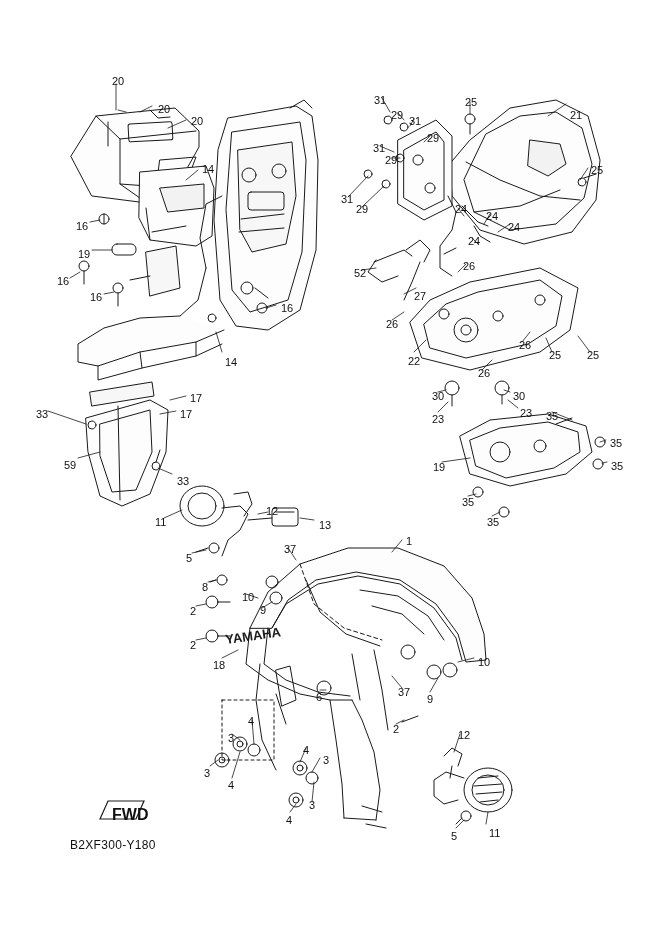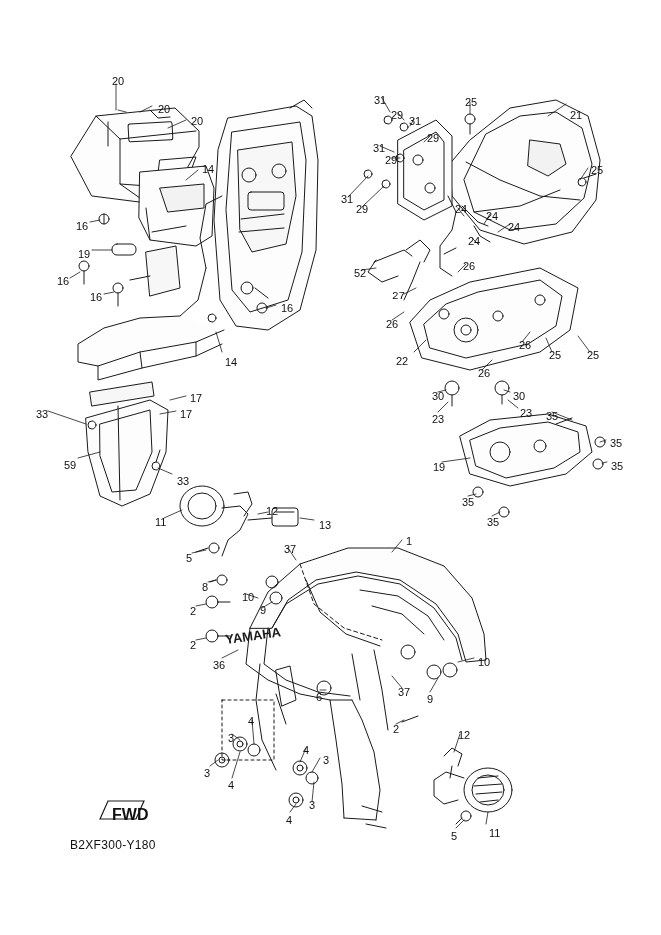--- a/index.html
+++ b/index.html
@@ -350,23 +350,23 @@
     <div class="callout" style="left: 356px; top: 204px;">29</div>
     <div class="callout" style="left: 465px; top: 97px;">25</div>
     <div class="callout" style="left: 570px; top: 98px; margin-top: 12px;">21</div>
     <div class="callout" style="left: 591px; top: 165px;">25</div>
     <div class="callout" style="left: 455px; top: 204px;">24</div>
     <div class="callout" style="left: 486px; top: 211px;">24</div>
     <div class="callout" style="left: 508px; top: 222px;">24</div>
     <div class="callout" style="left: 468px; top: 236px;">24</div>
     <div class="callout" style="left: 463px; top: 261px;">26</div>
     <div class="callout" style="left: 354px; top: 268px;">52</div>
-    <div class="callout" style="left: 392px; top: 291px; font-family: Liberation Mono, monospace;">27</div>
+    <div class="callout" style="left: 414px; top: 291px;">27</div>
     <div class="callout" style="left: 386px; top: 319px;">26</div>
-    <div class="callout" style="left: 396px; top: 356px;">22</div>
+    <div class="callout" style="left: 408px; top: 356px;">22</div>
     <div class="callout" style="left: 519px; top: 340px;">26</div>
     <div class="callout" style="left: 478px; top: 368px;">26</div>
     <div class="callout" style="left: 549px; top: 350px;">25</div>
     <div class="callout" style="left: 587px; top: 350px;">25</div>
     <div class="callout" style="left: 432px; top: 391px;">30</div>
     <div class="callout" style="left: 513px; top: 391px;">30</div>
     <div class="callout" style="left: 432px; top: 414px;">23</div>
     <div class="callout" style="left: 520px; top: 408px;">23</div>
     <div class="callout" style="left: 433px; top: 462px;">19</div>
     <div class="callout" style="left: 546px; top: 411px;">35</div>
@@ -378,21 +378,21 @@
     <div class="callout" style="left: 319px; top: 520px; text-align: right;">13</div>
     <div class="callout" style="left: 155px; top: 517px;">11</div>
     <div class="callout" style="left: 186px; top: 553px;">5</div>
     <div class="callout" style="left: 284px; top: 544px;">37</div>
     <div class="callout" style="left: 202px; top: 582px;">8</div>
     <div class="callout" style="left: 242px; top: 592px;">10</div>
     <div class="callout" style="left: 260px; top: 605px;">9</div>
     <div class="callout" style="left: 190px; top: 606px;">2</div>
     <div class="callout" style="left: 190px; top: 640px;">2</div>
     <div class="callout" style="left: 406px; top: 536px;">1</div>
-    <div class="callout" style="left: 213px; top: 660px;">36</div>
+    <div class="callout" style="left: 213px; top: 660px;">18</div>
     <div class="callout" style="left: 478px; top: 657px;">10</div>
     <div class="callout" style="left: 398px; top: 687px;">37</div>
     <div class="callout" style="left: 427px; top: 694px;">9</div>
     <div class="callout" style="left: 316px; top: 692px;">6</div>
     <div class="callout" style="left: 393px; top: 724px;">2</div>
     <div class="callout" style="left: 228px; top: 733px;">3</div>
     <div class="callout" style="left: 248px; top: 716px;">4</div>
     <div class="callout" style="left: 303px; top: 745px;">4</div>
     <div class="callout" style="left: 323px; top: 755px;">3</div>
     <div class="callout" style="left: 204px; top: 768px;">3</div>

